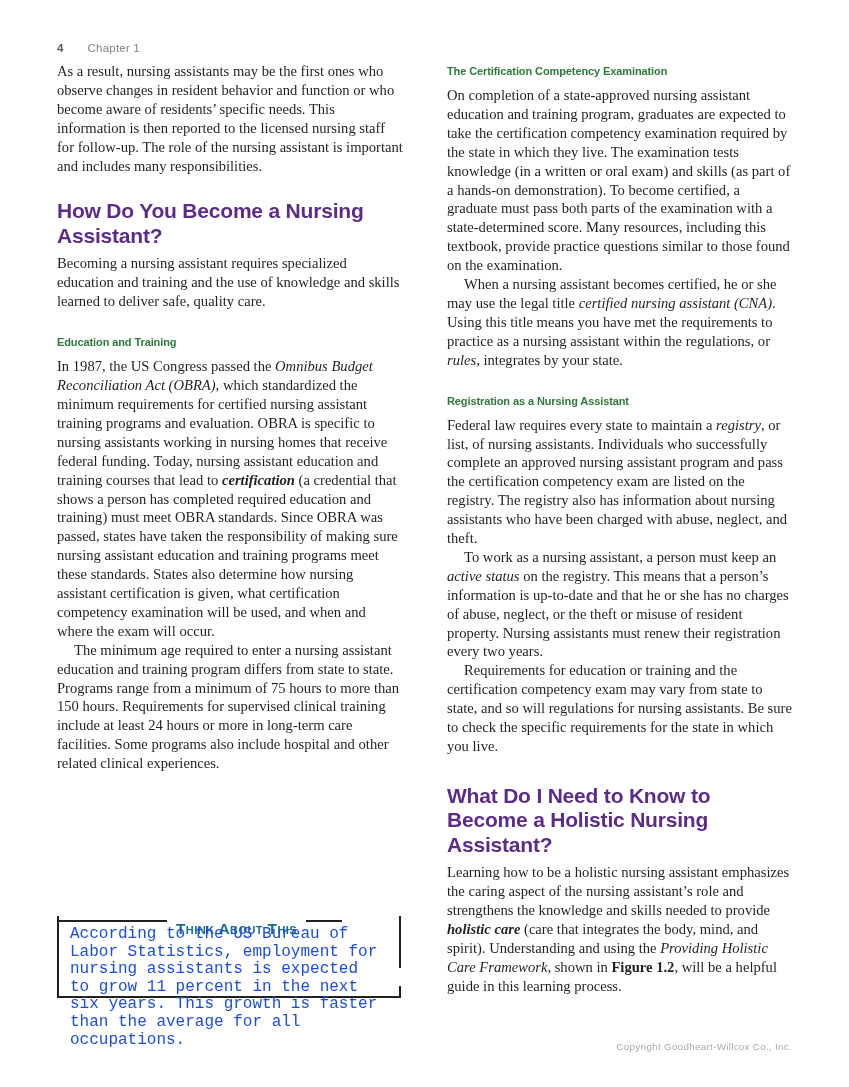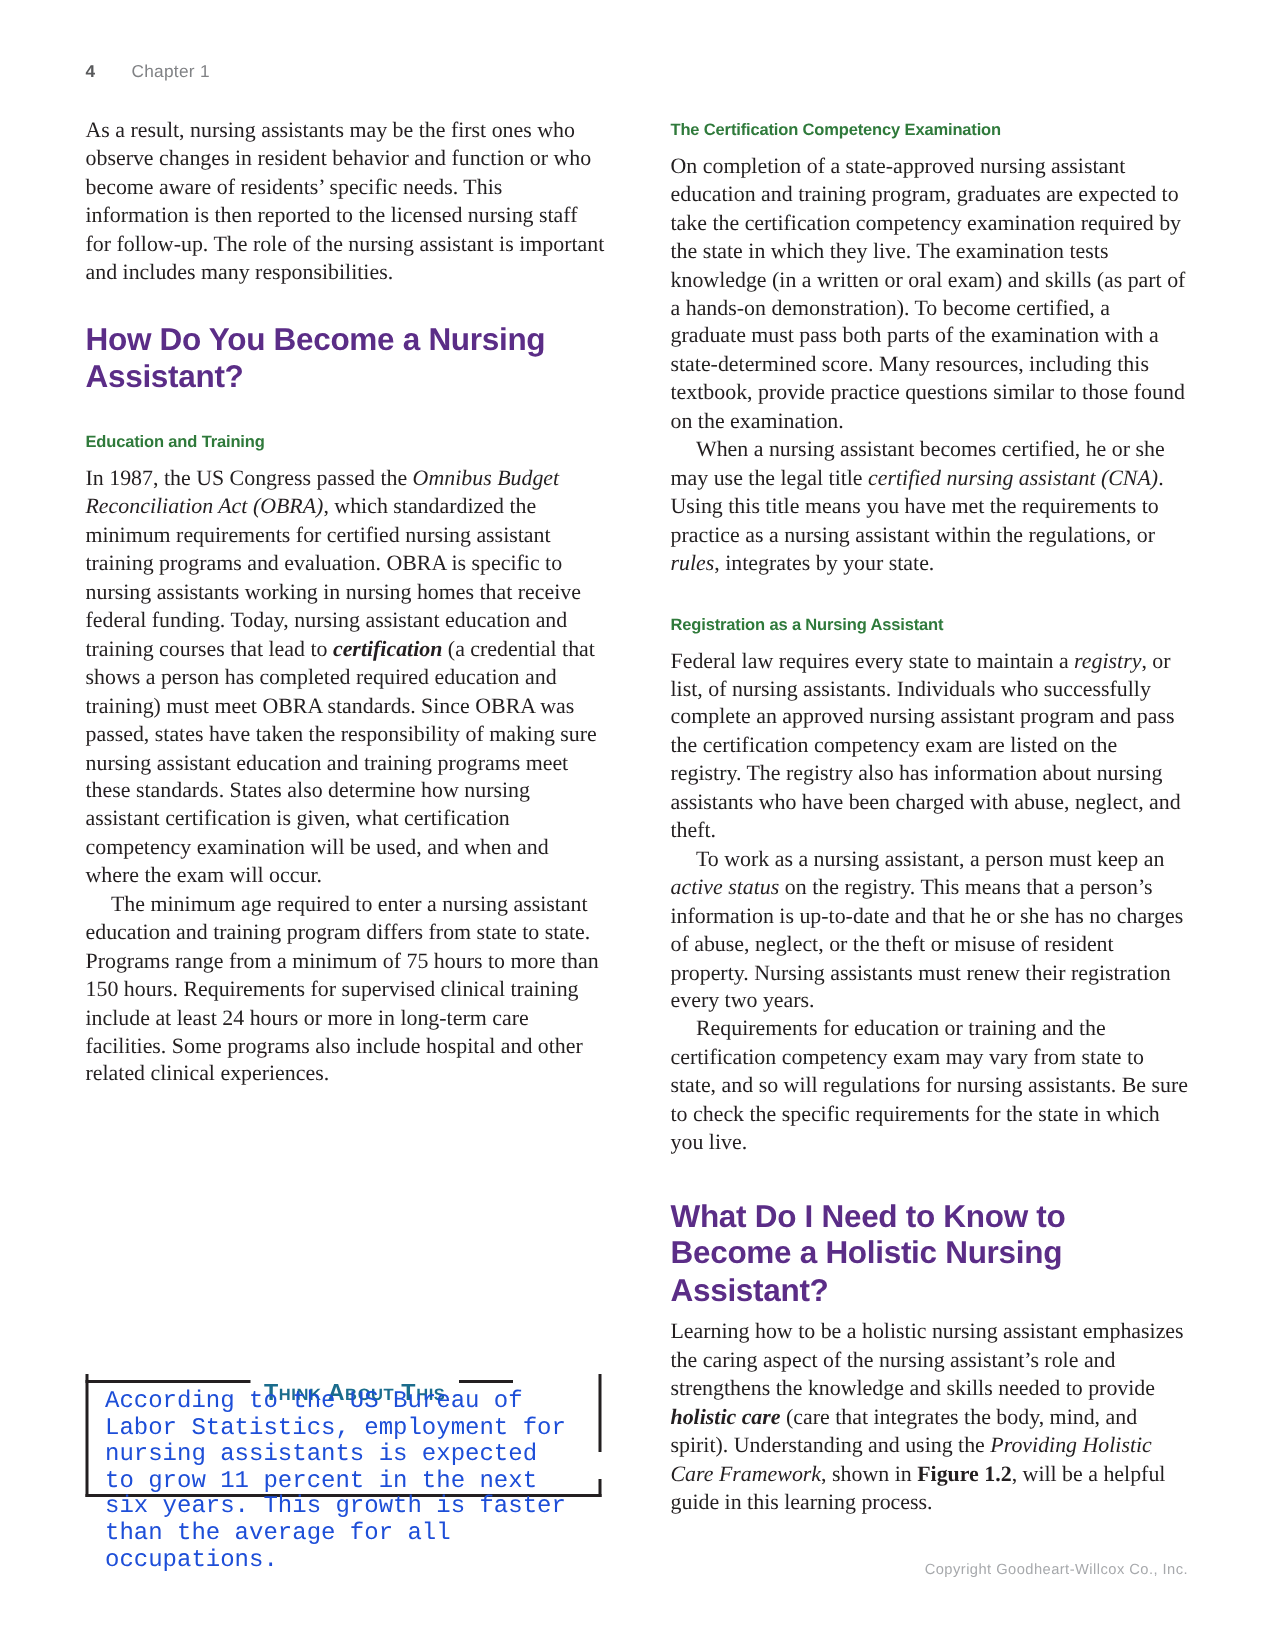--- a/index.html
+++ b/index.html
@@ -46,21 +46,21 @@
     font-size: 11.5px;
     font-weight: normal;
     color: #808285;
     letter-spacing: 0.2px;
   }
 
   
   .columns {
     position: absolute;
     left: 57px;
-    top: 78px;
+    top: 62px;
     width: 736px;
     display: flex;
     gap: 44px;
   }
   .col {
     width: 346px;
   }
 
   
   p.body {
@@ -182,20 +182,21 @@
   </div>
 
   <div class="columns">
 
     <div class="col">
 
       <p class="body">As a result, nursing assistants may be the first ones who observe changes in resident behavior and function or who become aware of residents’ specific needs. This information is then reported to the licensed nursing staff for follow-up. The role of the nursing assistant is important and includes many responsibilities.</p>
 
       <h2 class="head-purple">How Do You Become a Nursing Assistant?</h2>
 
+      <p class="body">Becoming a nursing assistant requires specialized education and training and the use of knowledge and skills learned to deliver safe, quality care.</p>
 
       <h3 class="head-green">Education and Training</h3>
 
       <p class="body"><span>In 1987, the US Congress passed the </span><i>Omnibus Budget Reconciliation Act (OBRA)</i><span>, which standardized the minimum requirements for certified nursing assistant training programs and evaluation. OBRA is specific to nursing assistants working in nursing homes that receive federal funding. Today, nursing assistant education and training courses that lead to </span><span class="bi">certification</span><span> (a credential that shows a person has completed required education and training) must meet OBRA standards. Since OBRA was passed, states have taken the responsibility of making sure nursing assistant education and training programs meet these standards. States also determine how nursing assistant certification is given, what certification competency examination will be used, and when and where the exam will occur.</span></p>
 
       <p class="body indent">The minimum age required to enter a nursing assistant education and training program differs from state to state. Programs  range from a minimum of 75 hours to more than 150 hours. Requirements for supervised clinical training include at least 24 hours or more in long-term care facilities. Some programs also include hospital and other related clinical experiences.</p>
 
     </div>
 
     <div class="col">

